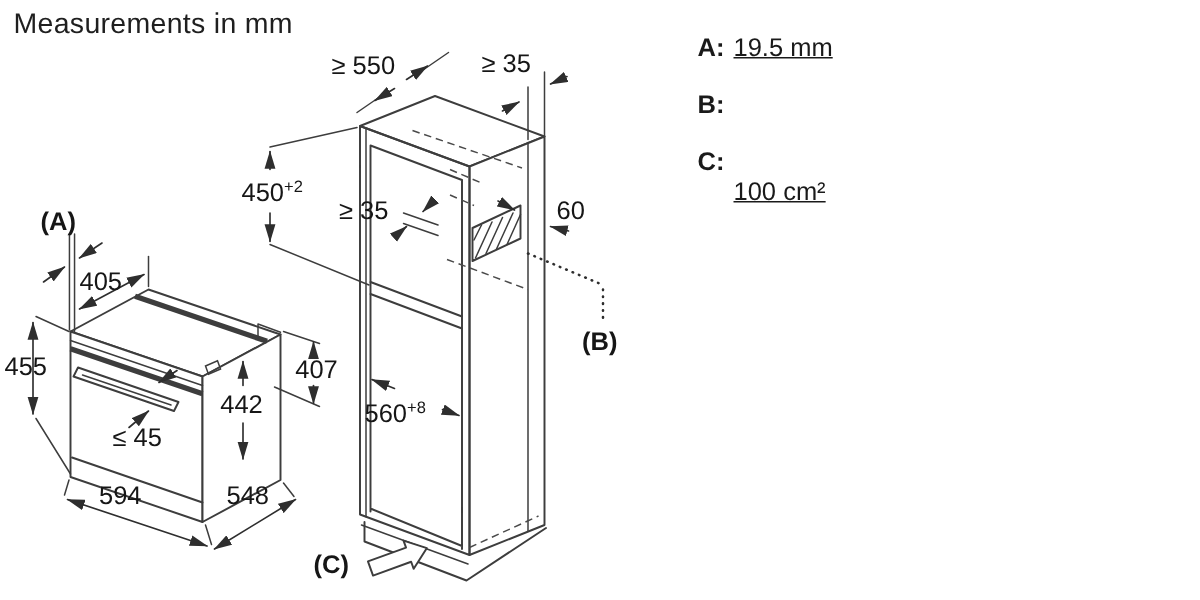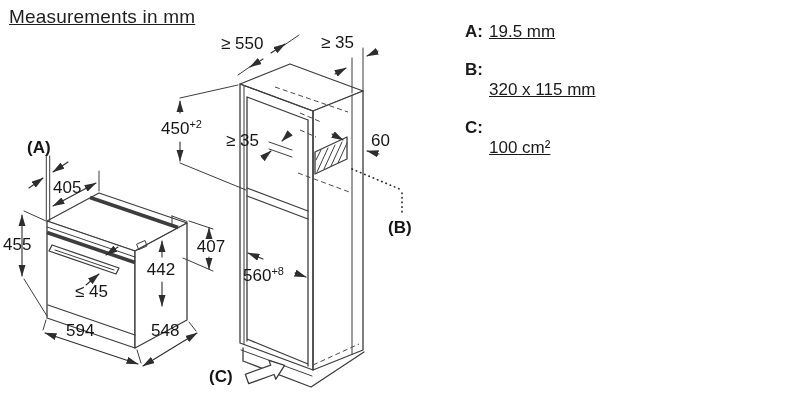--- a/index.html
+++ b/index.html
@@ -1,21 +1,21 @@
 <!DOCTYPE html>
 <html><head>
 <meta charset="utf-8">
 <style>
   html,body{margin:0;padding:0;background:#fff;}
   .screen{
     position:relative;width:800px;height:400px;background:#ffffff;overflow:hidden;
     font-family:"Liberation Sans","DejaVu Sans",sans-serif;color:#1a1a1a;
   }
   .page-title{
-    position:absolute;left:9px;top:6px;font-size:19px;color:#1f1f1f;letter-spacing:.2px;text-decoration:underline;
+    position:absolute;left:9px;top:6px;font-size:19px;color:#1f1f1f;letter-spacing:.2px;
   }
   svg{position:absolute;left:0;top:0;}
   
   .ol{fill:none;stroke:#3d3d3d;stroke-width:1.3;stroke-linecap:round;stroke-linejoin:round;}
   .thin{fill:none;stroke:#3d3d3d;stroke-width:1;stroke-linecap:round;}
   .thick{fill:none;stroke:#3d3d3d;stroke-width:3.6;stroke-linecap:butt;}
   .dim{fill:none;stroke:#2e2e2e;stroke-width:1.1;stroke-linecap:round;}
   .dash{fill:none;stroke:#4a4a4a;stroke-width:1;stroke-dasharray:5 3.2;stroke-linecap:butt;}
   .dot{fill:none;stroke:#2e2e2e;stroke-width:1.7;stroke-dasharray:.4 4.2;stroke-linecap:round;}
   .whiteface{fill:#ffffff;stroke:#3d3d3d;stroke-width:1.3;stroke-linejoin:round;}
@@ -195,21 +195,20 @@
     <div class="legend-row">
       <span class="legend-key">A:</span>
       <span class="legend-text">
         <span>19.5 mm</span>
       </span>
     </div>
     <div class="legend-row">
       <span class="legend-key">B:</span>
       <span class="legend-text">
         <br>
-        <span>320 x 115 mm</span>
       </span>
     </div>
     <div class="legend-row">
       <span class="legend-key">C:</span>
       <span class="legend-text">
         <br>
         <span>100 cm²</span>
       </span>
     </div>
   </div>

